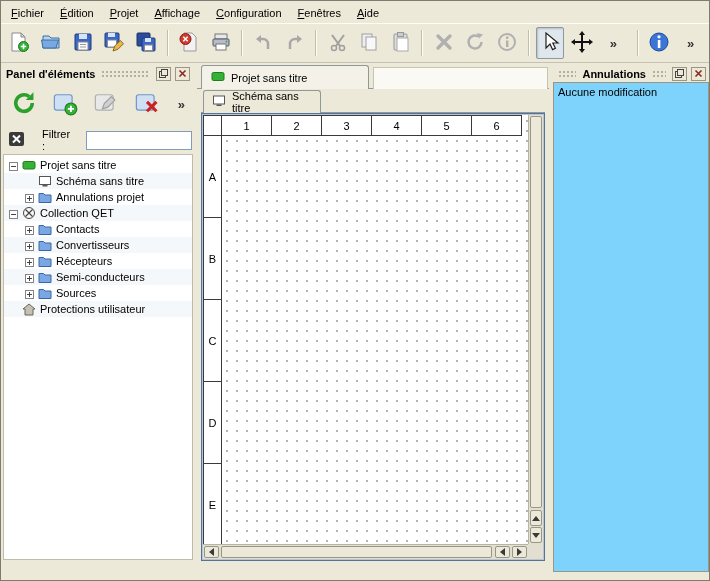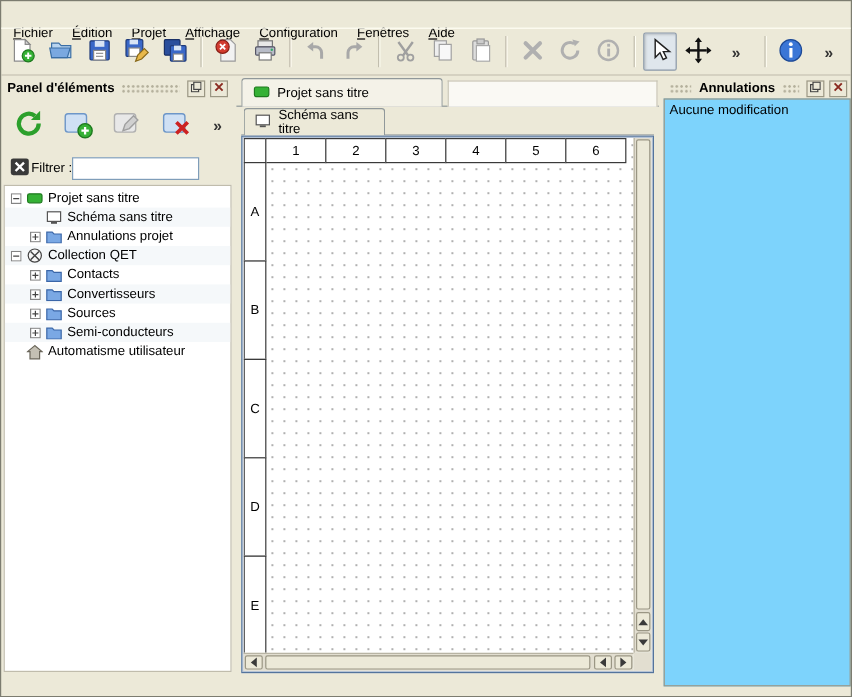--- a/index.html
+++ b/index.html
@@ -7,21 +7,21 @@
   body {
     font-family: "Liberation Sans", sans-serif;
     font-size: 11px;
     color: #000;
     background: #ece9d8;
     position: relative;
     overflow: hidden;
     border: 1px solid #7c7c70;
   }
   
-  .menubar { position:absolute; left:0; top:16px; right:0; height:22px;
+  .menubar { position:absolute; left:0; top:1px; right:0; height:22px;
     display:flex; align-items:center; padding-left:2px; }
   .menu-item { display:inline-block; padding:3px 8px; cursor:default; }
   .menu-item::first-letter { text-decoration: underline; }
   
   .toolbar { position:absolute; left:0; top:22px; right:0; height:40px;
     display:flex; align-items:center; padding:0 4px; gap:3px;
     border-top:1px solid #fffef4; border-bottom:1px solid #c6c2b2; }
   .tbtn { width:32px; height:32px; display:flex; align-items:center; justify-content:center;
     border:1px solid transparent; border-radius:2px; }
   .tbtn.checked { border:1px solid #8a98a8; background:#dfe6ec;
@@ -36,21 +36,21 @@
     background-image: radial-gradient(#b4b09c 1px, transparent 1.2px);
     background-size: 4px 4px; }
   .tb-btn { width:15px; height:14px; border:1px solid #9b9784; background:#ece9d8;
     display:flex; align-items:center; justify-content:center; flex:0 0 auto; }
   
   #left-panel { position:absolute; left:2px; top:64px; width:190px; bottom:20px;
     display:flex; flex-direction:column; }
   .left-tools { height:44px; display:flex; align-items:center; gap:7px; padding:2px 4px; flex:0 0 auto; }
   .lbtn { width:34px; height:34px; display:flex; align-items:center; justify-content:center; }
   .lchev { margin-left:auto; padding-right:4px; }
-  .filter-row { height:28px; display:flex; align-items:center; gap:0; padding:0 5px; flex:0 0 auto; }
+  .filter-row { height:28px; display:flex; align-items:center; gap:16px; padding:0 5px; flex:0 0 auto; }
   .filter-input { width:106px; height:19px; border:1px solid #7f9db9; background:#fff;
     font-family:"Liberation Sans",sans-serif; font-size:11px; padding:0 2px; }
   .tree { flex:1; background:#fff; border:1px solid #c0bcac; overflow:hidden; padding-top:2px; }
   .trow { height:16px; display:flex; align-items:center; gap:4px; }
   .trow:nth-child(even) { background:#f5f8fa; }
   .lv0 { padding-left:5px; }
   .lv1 { padding-left:21px; }
   .exp, .exp-spacer { width:9px; height:9px; flex:0 0 auto; }
   .ticon { display:flex; align-items:center; flex:0 0 auto; }
   .tlabel { white-space:nowrap; }
@@ -380,43 +380,56 @@
       <span class="exp"><svg width="9" height="9">
             <rect x="0.5" y="0.5" width="8" height="8" fill="#fff" stroke="#848484"></rect>
             <line x1="2" y1="4.5" x2="7" y2="4.5" stroke="#444"></line>
             <line x1="4.5" y1="2" x2="4.5" y2="7" stroke="#444"></line>
           </svg></span>
       <span class="ticon">
           <svg width="14" height="12" viewBox="0 0 14 12">
             <path d="M1 2.5h4.5L7 4h6v7.5H1z" fill="#7aa8e4" stroke="#3a66a8"></path>
           </svg>
         </span>
+      <span class="tlabel">Récepteurs</span>
+    </div>
+    <div class="trow lv1">
+      <span class="exp"><svg width="9" height="9">
+            <rect x="0.5" y="0.5" width="8" height="8" fill="#fff" stroke="#848484"></rect>
+            <line x1="2" y1="4.5" x2="7" y2="4.5" stroke="#444"></line>
+            <line x1="4.5" y1="2" x2="4.5" y2="7" stroke="#444"></line>
+          </svg></span>
+      <span class="ticon">
+          <svg width="14" height="12" viewBox="0 0 14 12">
+            <path d="M1 2.5h4.5L7 4h6v7.5H1z" fill="#7aa8e4" stroke="#3a66a8"></path>
+          </svg>
+        </span>
+      <span class="tlabel">Semi-conducteurs</span>
+    </div>
+    <div class="trow lv1">
+      <span class="exp"><svg width="9" height="9">
+            <rect x="0.5" y="0.5" width="8" height="8" fill="#fff" stroke="#848484"></rect>
+            <line x1="2" y1="4.5" x2="7" y2="4.5" stroke="#444"></line>
+            <line x1="4.5" y1="2" x2="4.5" y2="7" stroke="#444"></line>
+          </svg></span>
+      <span class="ticon">
+          <svg width="14" height="12" viewBox="0 0 14 12">
+            <path d="M1 2.5h4.5L7 4h6v7.5H1z" fill="#7aa8e4" stroke="#3a66a8"></path>
+          </svg>
+        </span>
       <span class="tlabel">Sources</span>
-    </div>
-    <div class="trow lv1">
-      <span class="exp"><svg width="9" height="9">
-            <rect x="0.5" y="0.5" width="8" height="8" fill="#fff" stroke="#848484"></rect>
-            <line x1="2" y1="4.5" x2="7" y2="4.5" stroke="#444"></line>
-            <line x1="4.5" y1="2" x2="4.5" y2="7" stroke="#444"></line>
-          </svg></span>
-      <span class="ticon">
-          <svg width="14" height="12" viewBox="0 0 14 12">
-            <path d="M1 2.5h4.5L7 4h6v7.5H1z" fill="#7aa8e4" stroke="#3a66a8"></path>
-          </svg>
-        </span>
-      <span class="tlabel">Semi-conducteurs</span>
     </div>
     <div class="trow lv0">
       <span class="exp-spacer"></span>
       <span class="ticon">
           <svg width="14" height="13" viewBox="0 0 14 13">
             <path d="M7 1L1 6h2v6h8V6h2z" fill="#c4c0b4" stroke="#6a665a"></path>
           </svg>
         </span>
-      <span class="tlabel">Automatisme utilisateur</span>
+      <span class="tlabel">Protections utilisateur</span>
     </div>
   </div>
 </div>
 
 <div id="center">
   <div class="tabbar">
     <div class="tab-empty"></div>
     <div class="tab-active">
       <span><svg width="14" height="11" viewBox="0 0 14 11">
             <rect x="1" y="1.5" width="12" height="8" rx="1.5" fill="#35b135" stroke="#1e7a1e"></rect>

